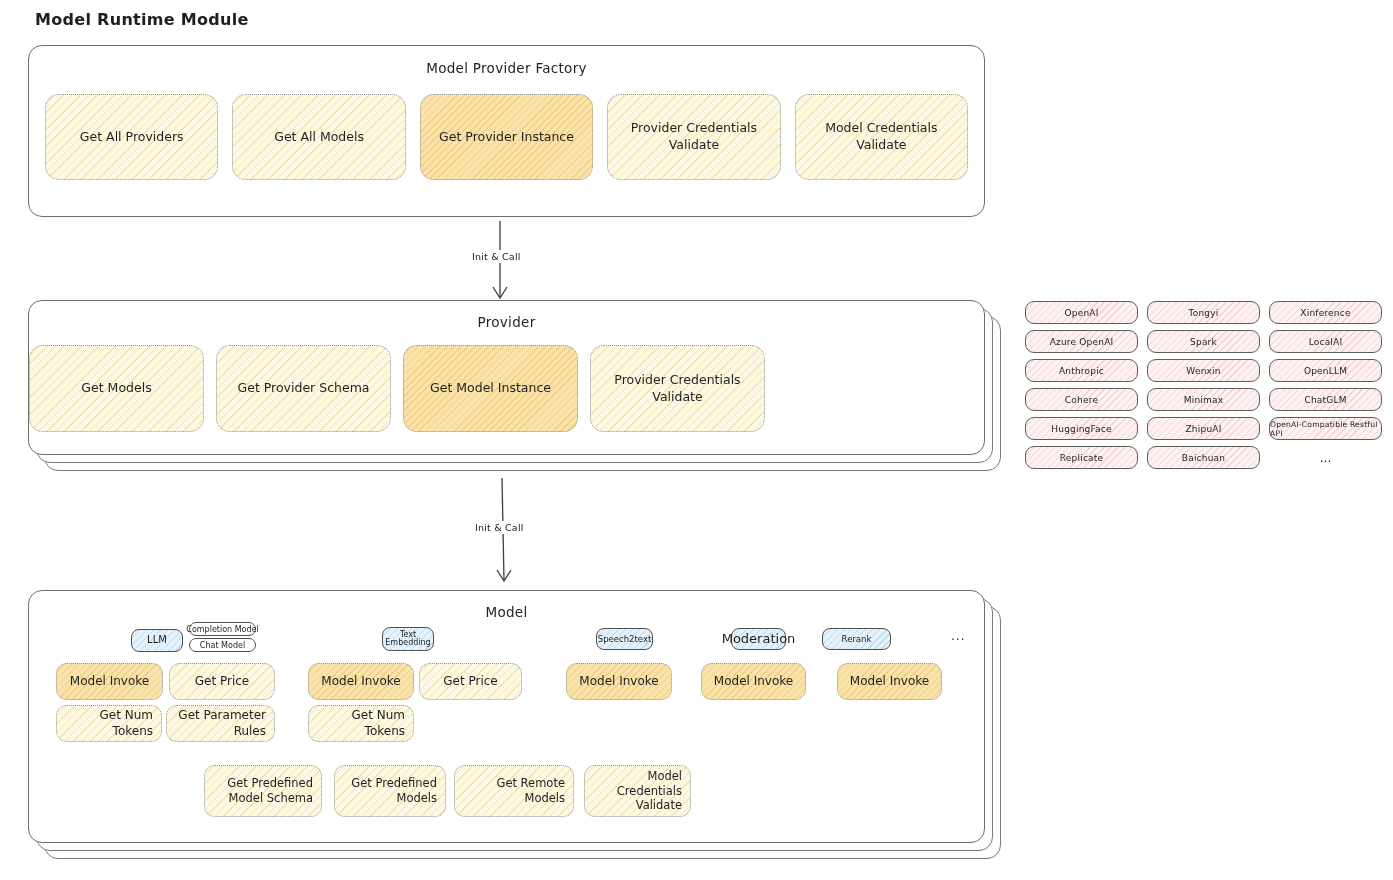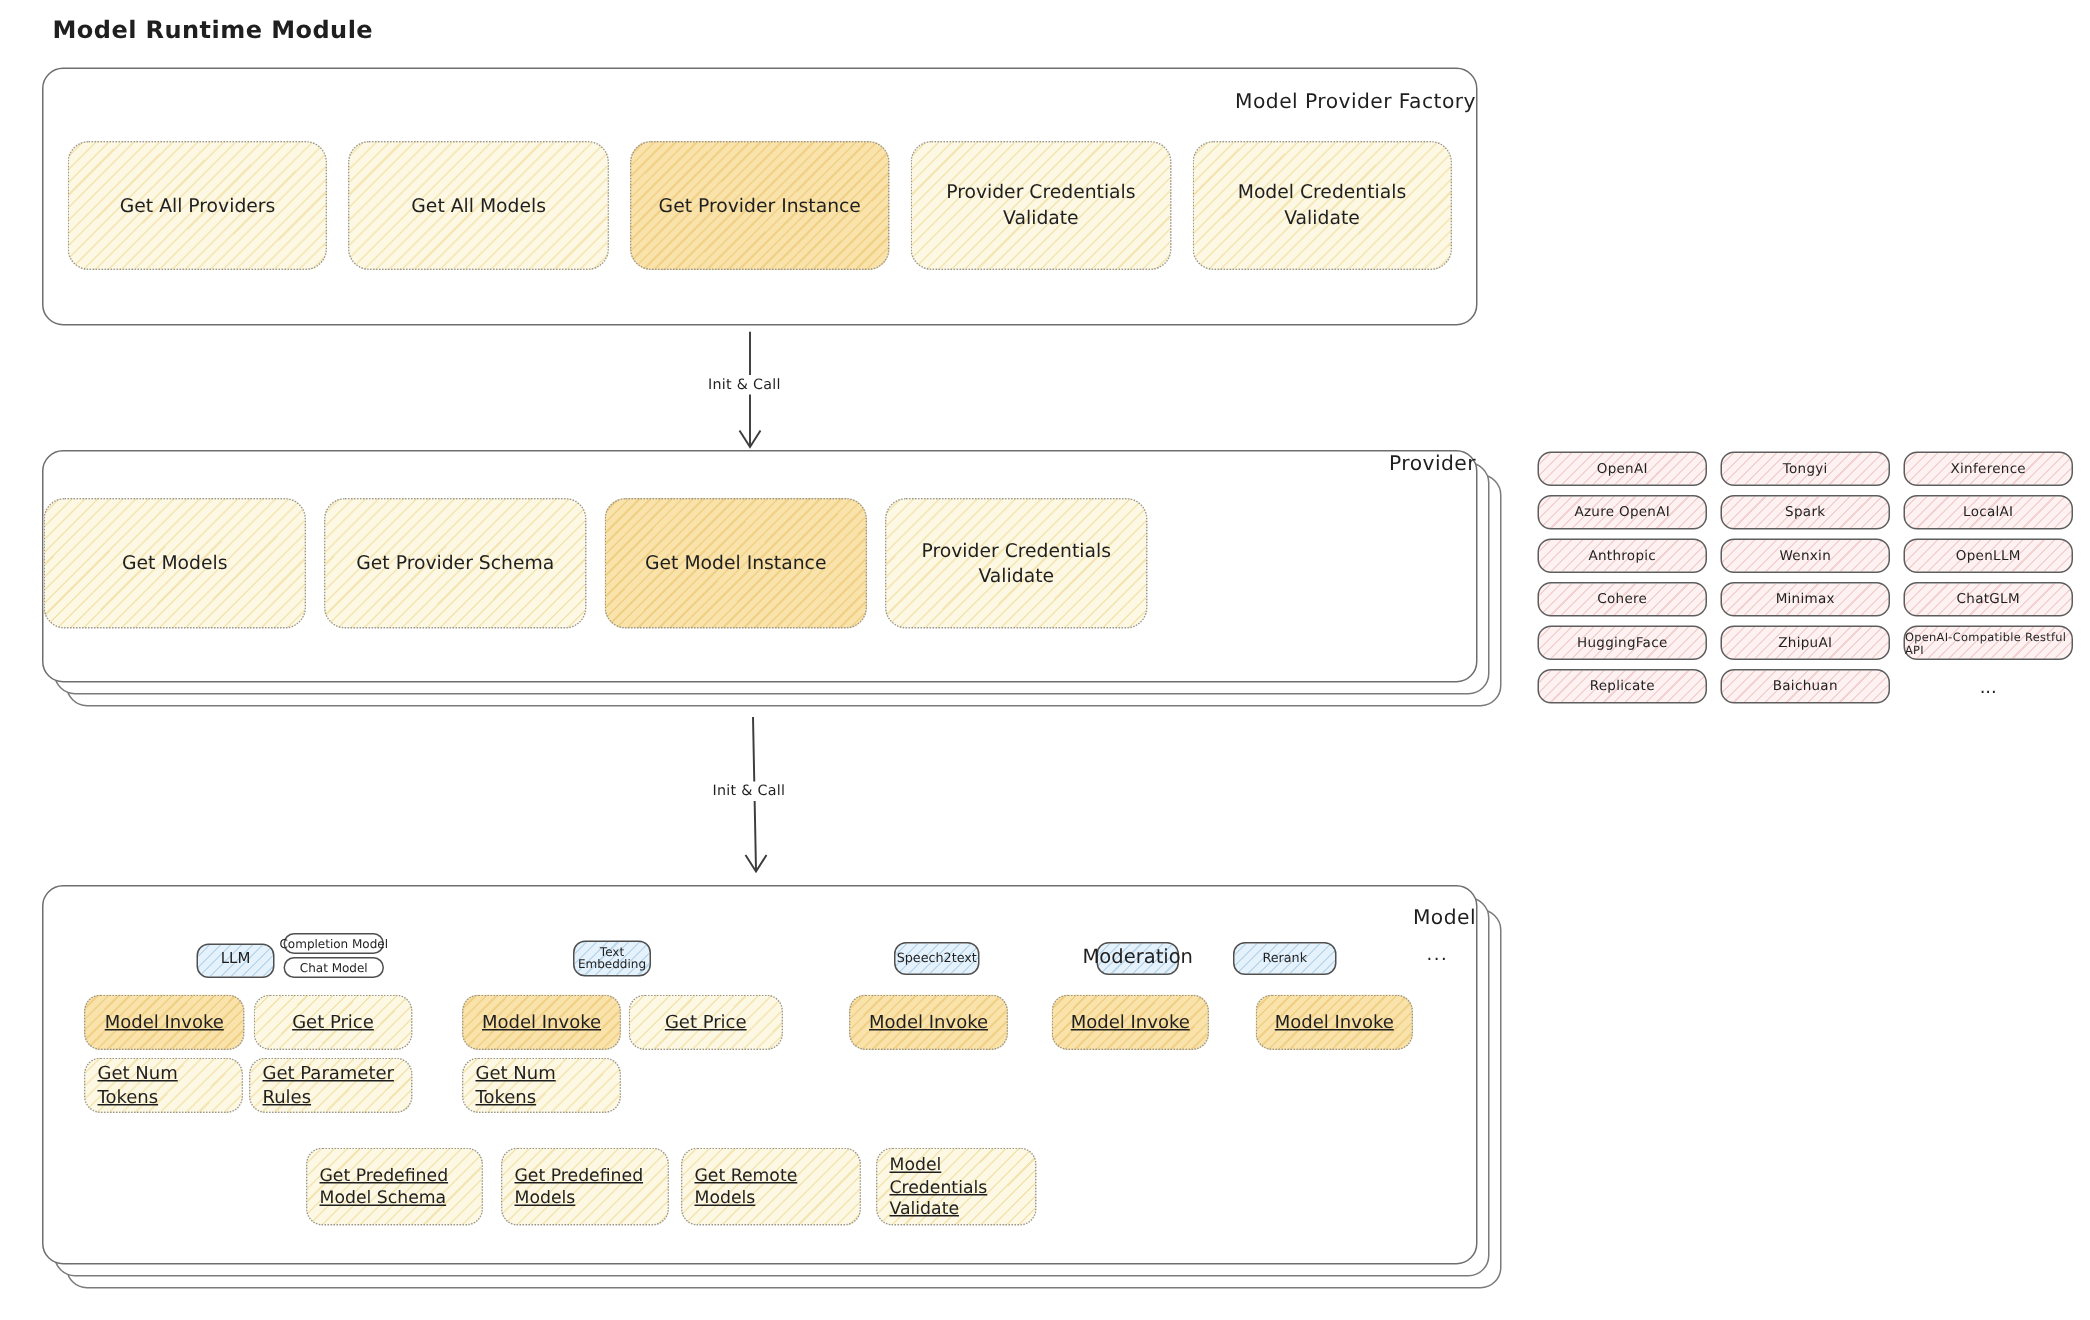--- a/index.html
+++ b/index.html
@@ -5,21 +5,21 @@
   html,body{margin:0;padding:0;background:#ffffff;}
   .canvas{
     position:relative;width:1393px;height:880px;background:#ffffff;overflow:hidden;
     font-family:"DejaVu Sans",sans-serif;color:#1f1f1f;
   }
   .page-title{position:absolute;left:35px;top:10px;font-size:16px;font-weight:600;letter-spacing:.3px;}
 
   
   .bigbox{position:absolute;border:1.4px solid #6e6e6e;border-radius:14px;background:#ffffff;box-sizing:border-box;}
   .stack-layer{position:absolute;border:1.2px solid #7a7a7a;border-radius:14px;background:#ffffff;box-sizing:border-box;}
-  .box-title{text-align:right;font-size:13.5px;font-weight:500;letter-spacing:.3px;}
+  .box-title{text-align:center;font-size:13.5px;font-weight:500;letter-spacing:.3px;}
 
   
   .fill-yellow{background:repeating-linear-gradient(135deg,#f3e3ae 0 1px,#fdf8e3 1px 6px);}
   .fill-orange{background:repeating-linear-gradient(135deg,#f0cf84 0 1.2px,#f9e3ab 1.2px 5px);}
   .fill-pink{background:repeating-linear-gradient(135deg,#f3d2d2 0 1px,#fdf1f1 1px 5px);}
   .fill-blue{background:repeating-linear-gradient(135deg,#bdd9ee 0 1px,#e6f2fb 1px 5px);}
 
   
   .btn-row{display:flex;gap:14px;padding:0 16px;margin-top:18px;}
   .node-btn{
@@ -45,21 +45,21 @@
   .tab{
     border:1.2px solid #4f4f4f;border-radius:8px;display:flex;align-items:center;justify-content:center;
     text-align:center;font-size:10px;line-height:1.05;
   }
   .mini-box{
     border:1.1px solid #4f4f4f;border-radius:7px;background:#ffffff;display:flex;align-items:center;justify-content:center;
     font-size:8px;white-space:nowrap;
   }
   .mbtn{
     border:1.3px dotted #969696;border-radius:11px;display:flex;align-items:center;justify-content:center;
-    text-align:left;font-size:12px;line-height:1.3;padding:2px 8px;text-decoration:underline;
+    text-align:right;font-size:12px;line-height:1.3;padding:2px 8px;
   }
   .mbtn.sm{font-size:11.5px;}
   .ellipsis-txt{font-size:12px;letter-spacing:1px;}
 
   
   .arrow{position:absolute;}
   .arrow svg{display:block;}
   .arrow-label{
     position:absolute;background:#ffffff;font-size:9.5px;text-align:left;padding:1px 3px;letter-spacing:.2px;
   }
@@ -86,21 +86,21 @@
     <svg width="24" height="80" viewBox="0 0 24 80">
       <line x1="12" y1="0" x2="12" y2="76" stroke="#3d3d3d" stroke-width="1.3"></line>
       <polyline points="5,66 12,77 19,66" fill="none" stroke="#3d3d3d" stroke-width="1.3"></polyline>
     </svg>
   </div>
   <div class="arrow-label" style="left:469px;top:250px;width:62px;">Init &amp; Call</div>
 
   <div class="stack-layer" style="left:44px;top:316px;width:957px;height:155px;"></div>
   <div class="stack-layer" style="left:36px;top:308px;width:957px;height:155px;"></div>
   <section class="bigbox" style="left:28px;top:300px;width:957px;height:155px;">
-    <div class="box-title" style="">Provider</div>
+    <div class="box-title" style="margin-top:13px;">Provider</div>
     <div class="pbtn-row">
       <div class="node-btn pbtn fill-yellow">Get Models</div>
       <div class="node-btn pbtn fill-yellow">Get Provider Schema</div>
       <div class="node-btn pbtn fill-orange">Get Model Instance</div>
       <div class="node-btn pbtn fill-yellow">Provider Credentials Validate</div>
     </div>
   </section>
 
   <div class="provider-grid">
     <div class="chip fill-pink">OpenAI</div>

